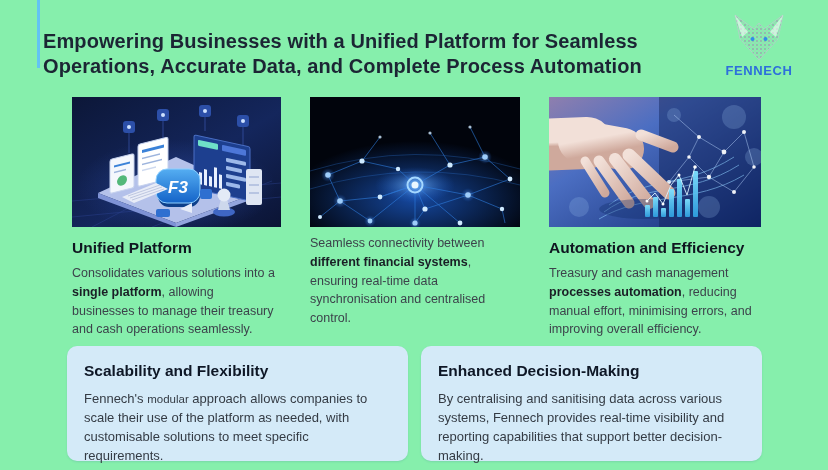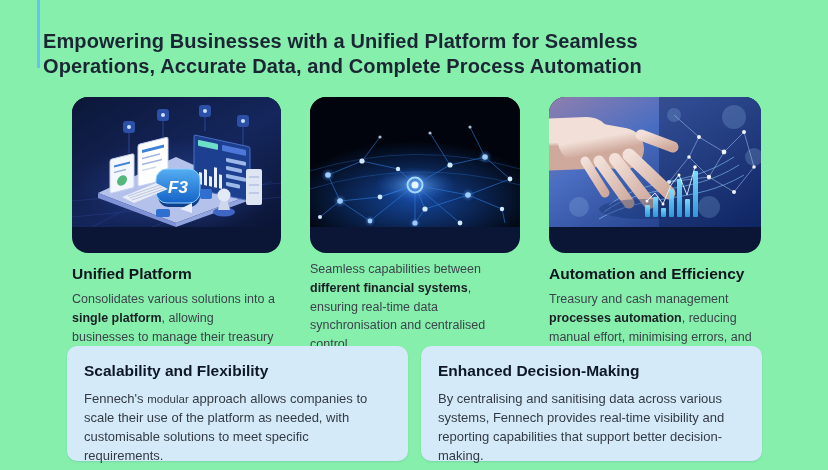--- a/index.html
+++ b/index.html
@@ -8,21 +8,21 @@
     font-family:"Liberation Sans",sans-serif;overflow:hidden;margin:0 auto;
     box-shadow:0 0 6px rgba(0,0,0,.18);
   }
   .accent-bar{position:absolute;left:37px;top:0;width:3px;height:68px;background:#63c3f3;}
   .title{position:absolute;left:43px;top:29px;font-size:20px;font-weight:700;color:#1c2534;line-height:1.27;letter-spacing:.1px;}
   .logo{position:absolute;right:26px;top:12px;width:86px;text-align:center;}
   .logo-text{font-size:13px;font-weight:700;color:#2d6fdb;letter-spacing:.6px;margin-top:1px;}
   .cols{position:absolute;left:72px;top:97px;display:flex;gap:29px;}
   .col{display:flex;flex-direction:column;}
   .col-1{width:209px}.col-2{width:210px}.col-3{width:212px}
-  .col-img{height:156px;border-radius:16px;overflow:hidden;background:#0b1535;}
+  .col-img{height:130px;border-radius:0;overflow:hidden;background:#0b1535;}
   .col-img svg{display:block;}
   .col-h{margin-top:12px;font-size:15.5px;font-weight:700;color:#0f1620;}
   .col-2 .col-h{margin-top:17px;}
   .col-b{margin-top:7px;font-size:12.5px;color:#3c434b;line-height:1.5;padding-right:2px;}
   .col-b b{color:#1a1f26;}
   .info-box{position:absolute;top:346px;height:115px;background:#d4eaf8;border-radius:10px;
     padding:13px 17px;box-sizing:border-box;box-shadow:0 1px 2px rgba(60,110,150,.18);}
   .box-1{left:67px;width:341px;}
   .box-2{left:421px;width:341px;}
   .box-h{font-size:15.5px;font-weight:700;color:#0e1726;margin-top:3px;}
@@ -34,20 +34,36 @@
 
 <div class="slide">
 
   <div class="accent-bar"></div>
 
   <div class="title">
     <div>Empowering Businesses with a Unified Platform for Seamless</div>
     <div>Operations, Accurate Data, and Complete Process Automation</div>
   </div>
 
+  <div class="logo">
+    <svg width="62" height="50" viewBox="0 0 62 50" style="margin:0 auto;display:block;">
+      <defs>
+        <pattern id="stipple" width="4" height="4" patternUnits="userSpaceOnUse">
+          <circle cx="1" cy="1" r="0.9" fill="#9aa2ae"></circle>
+          <circle cx="3" cy="3" r="0.7" fill="#b4bac4"></circle>
+        </pattern>
+      </defs>
+      <path d="M7 3 L26 17 L31 11 L36 17 L55 3 L50 27 L31 48 L12 27 Z" fill="url(#stipple)" stroke="#c3c8d1" stroke-width="0.6"></path>
+      <path d="M7 3 L20 20 L14 25 Z" fill="#ffffff" opacity="0.55"></path>
+      <path d="M55 3 L42 20 L48 25 Z" fill="#ffffff" opacity="0.55"></path>
+      <circle cx="24.5" cy="27" r="2" fill="#2d8fe8"></circle>
+      <circle cx="37.5" cy="27" r="2" fill="#2d8fe8"></circle>
+    </svg>
+    <div class="logo-text">FENNECH</div>
+  </div>
 
   <div class="cols">
 
     <div class="col col-1">
       <div class="col-img">
         <svg width="209" height="130" viewBox="0 0 209 130">
           <defs>
             <linearGradient id="bg1" x1="0" y1="0" x2="1" y2="1">
               <stop offset="0" stop-color="#0c1738"></stop>
                 <stop offset="0.55" stop-color="#14265c"></stop>
@@ -222,21 +238,21 @@
           <g fill="url(#nodeGlow)" opacity="0.7">
             <circle cx="18" cy="78" r="7"></circle>
               <circle cx="175" cy="60" r="7"></circle>
               <circle cx="30" cy="104" r="7"></circle>
             <circle cx="158" cy="98" r="7"></circle>
               <circle cx="60" cy="124" r="6"></circle>
               <circle cx="105" cy="126" r="6"></circle>
           </g>
         </svg>
       </div>
-      <div class="col-b"><span>Seamless capabilities between </span><b>different financial systems</b><span>, ensuring real-time data synchronisation and centralised control.</span></div>
+      <div class="col-b"><span>Seamless connectivity between </span><b>different financial systems</b><span>, ensuring real-time data synchronisation and centralised control.</span></div>
     </div>
 
     <div class="col col-3">
       <div class="col-img">
         <svg width="212" height="130" viewBox="0 0 212 130">
           <defs>
             <linearGradient id="bg3" x1="0" y1="0" x2="1" y2="1">
               <stop offset="0" stop-color="#8f7fae"></stop>
                 <stop offset="0.35" stop-color="#4b6ec2"></stop>
                 <stop offset="1" stop-color="#102a70"></stop>

